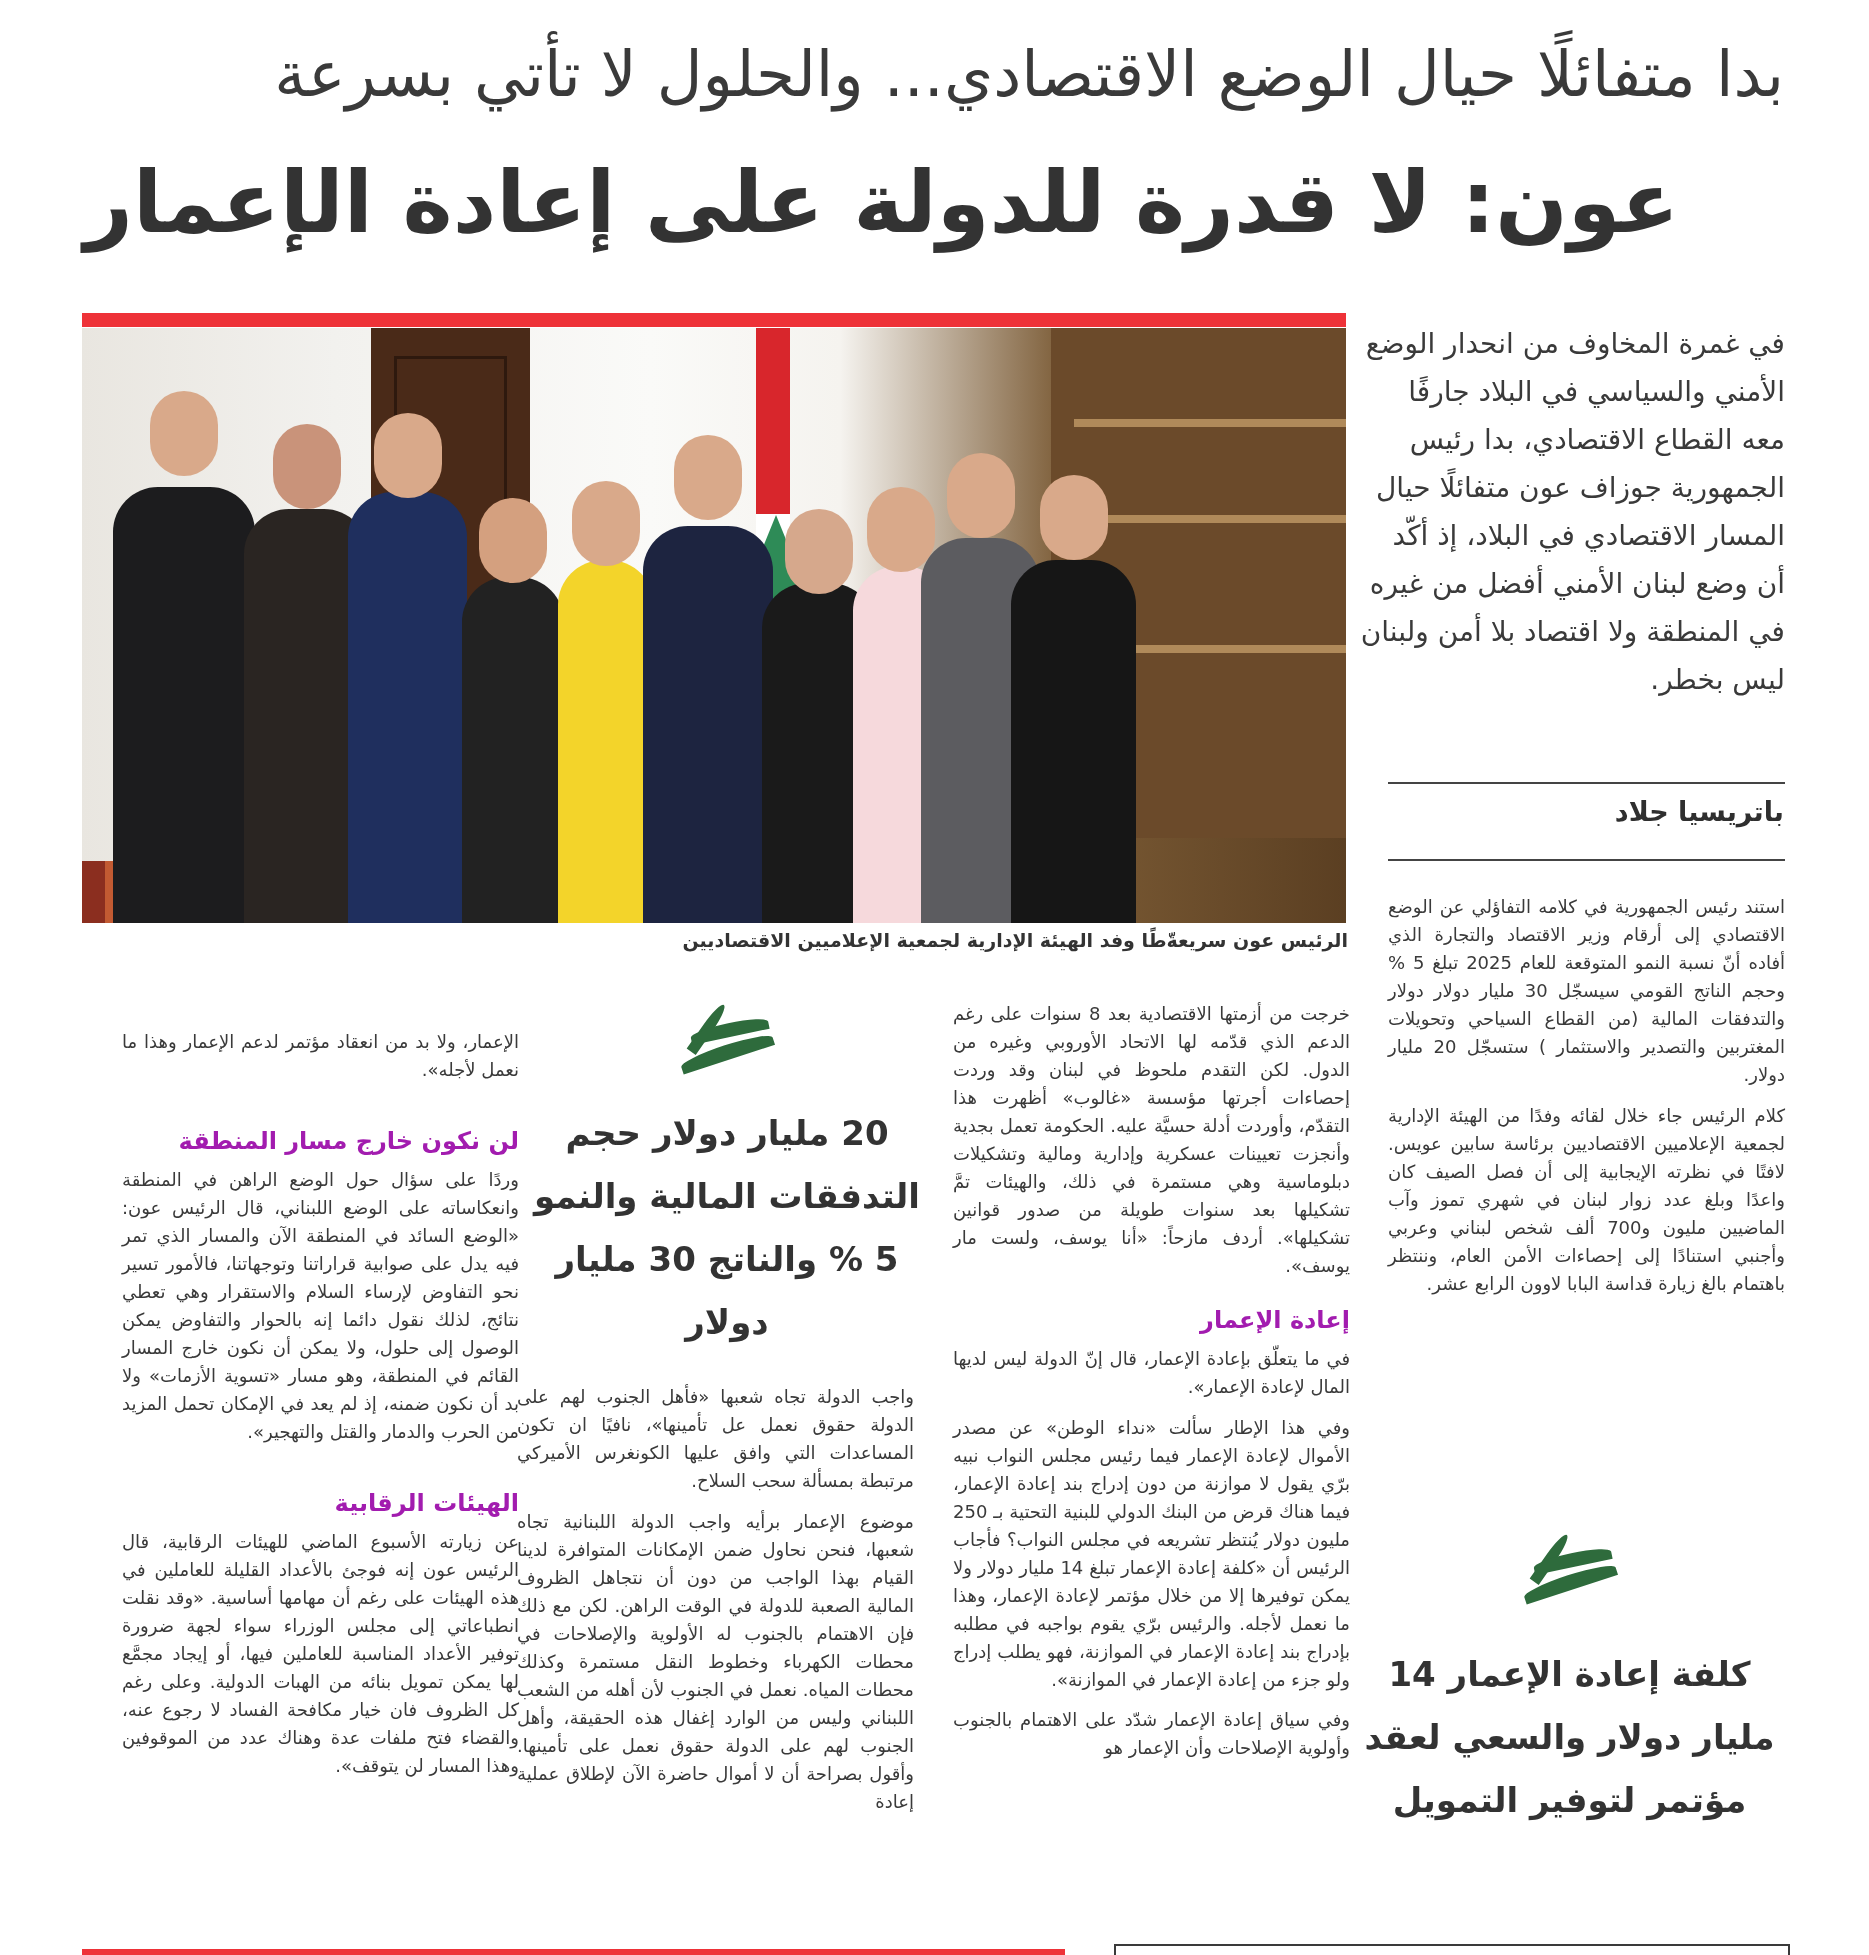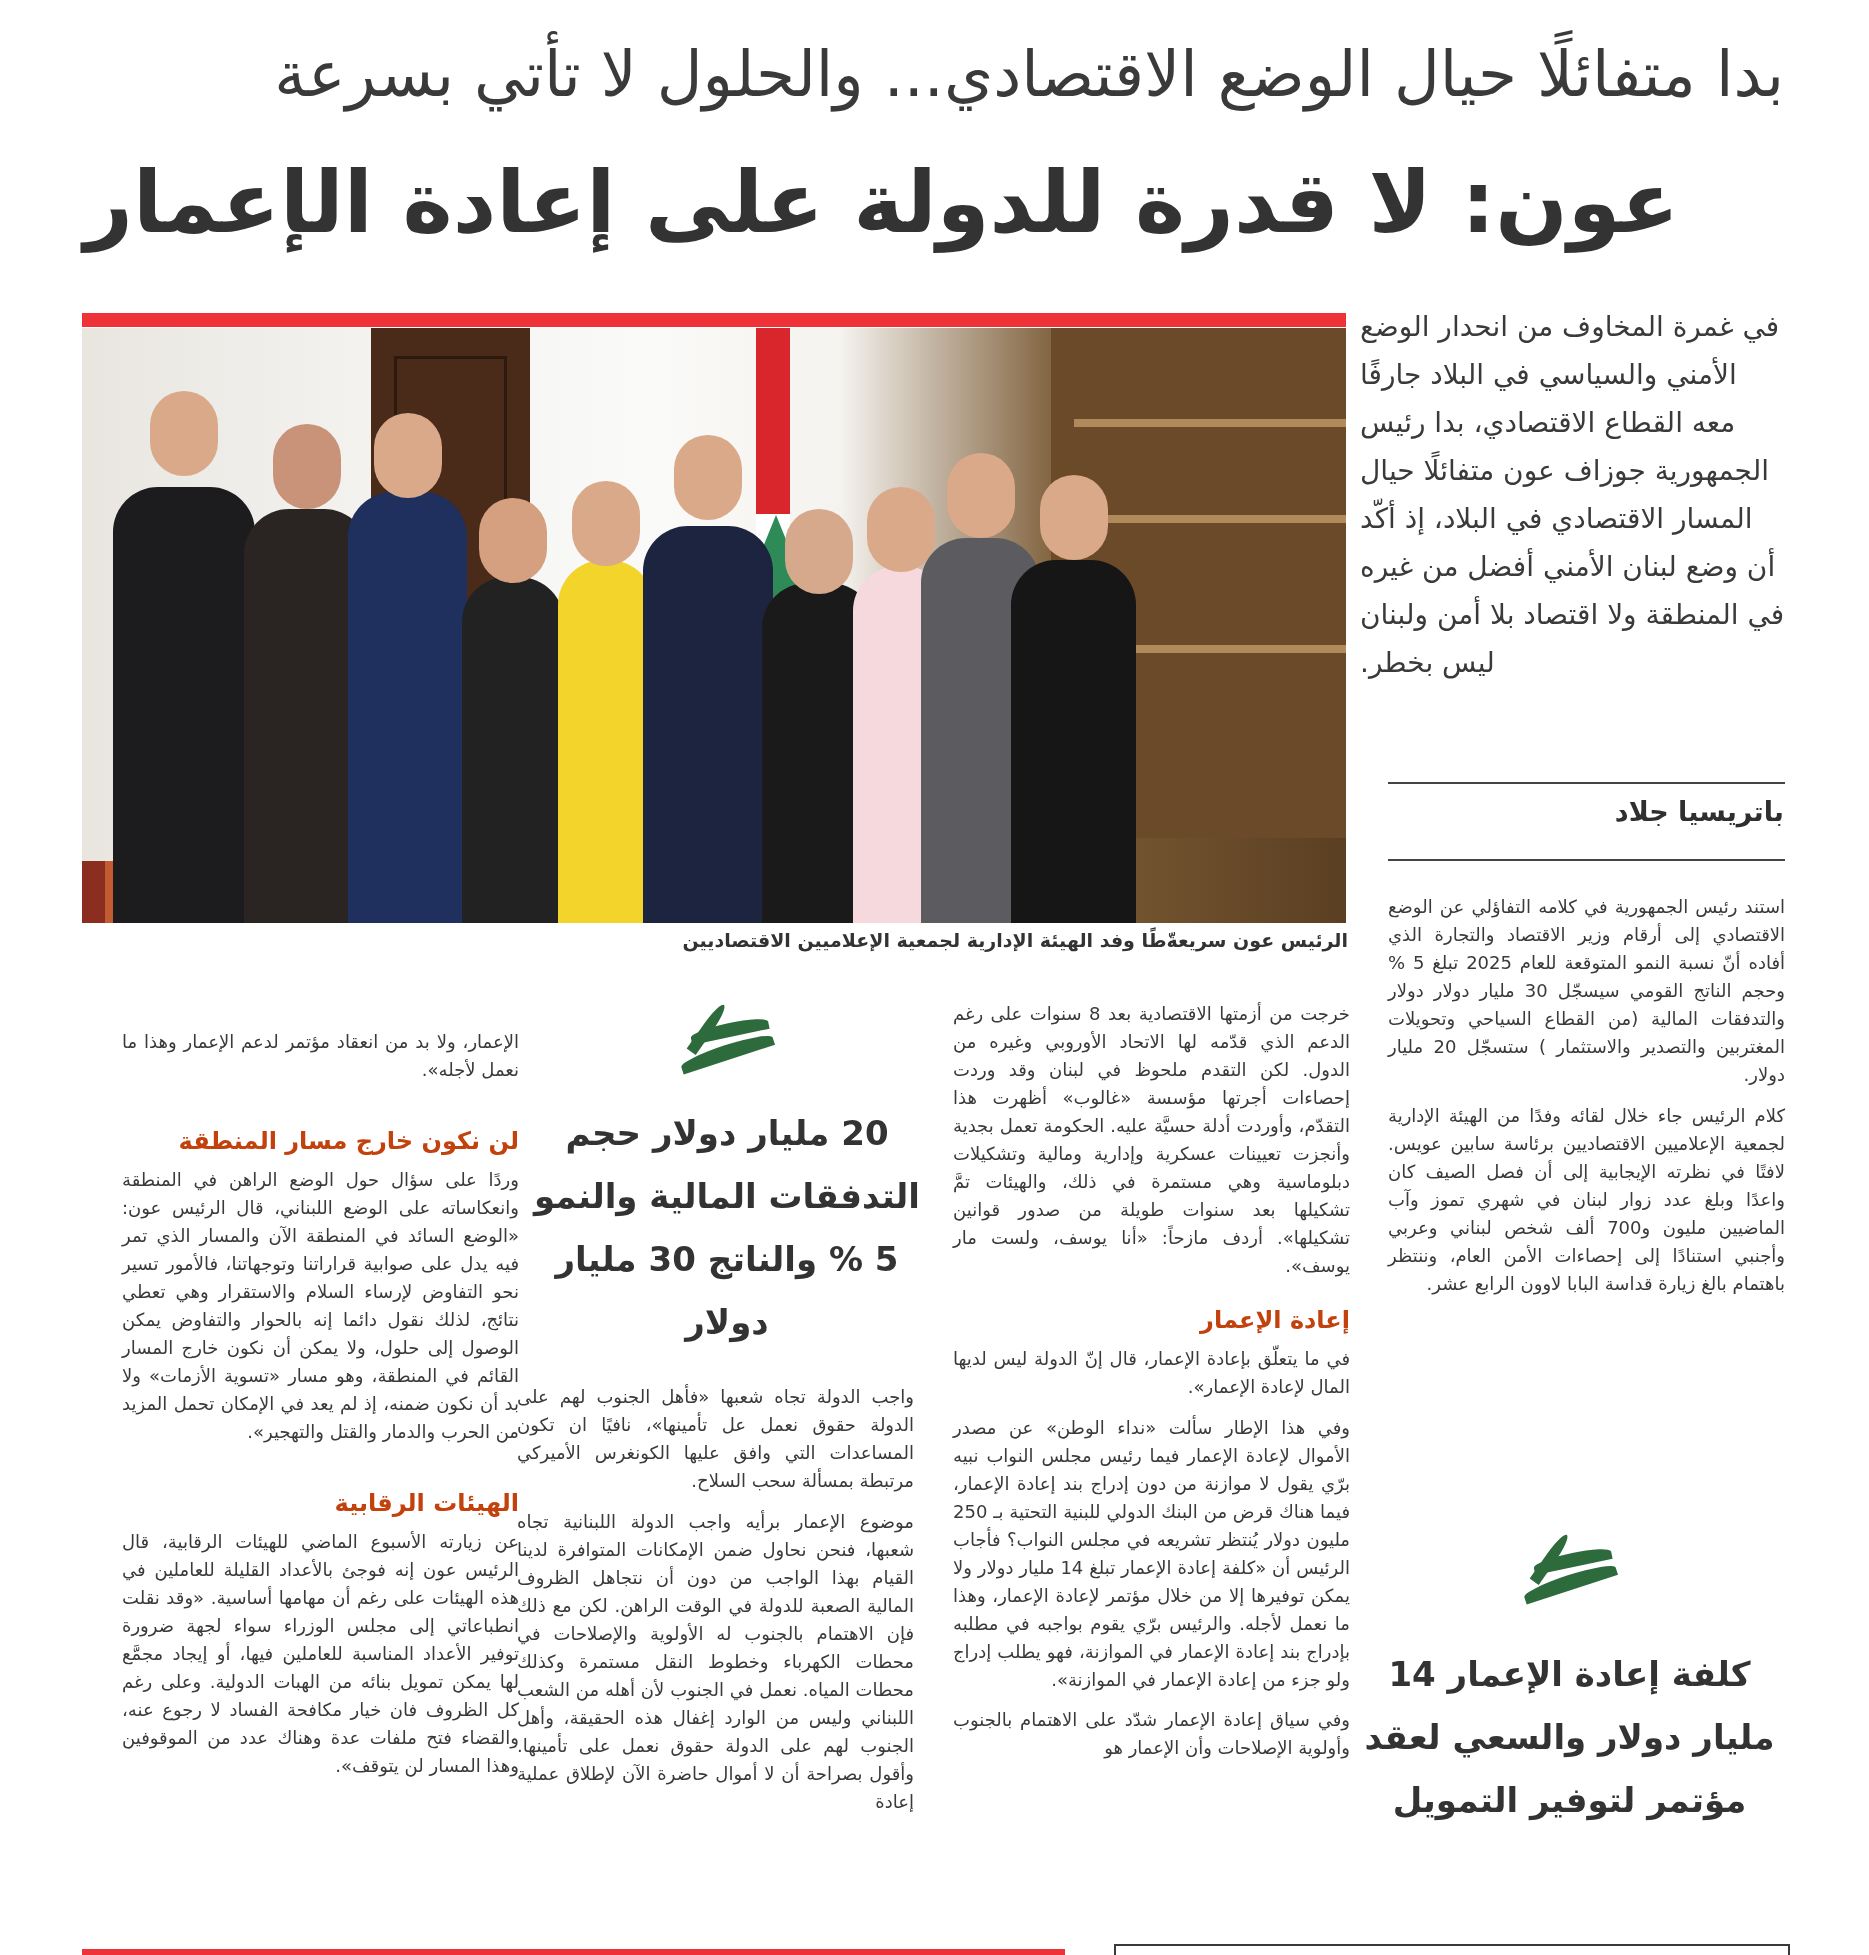--- a/index.html
+++ b/index.html
@@ -22,26 +22,26 @@
                    background:linear-gradient(180deg,#d8262c 0%,#d8262c 40%,#ffffff 40%,#ffffff 100%); }
     .photo .cedar { position:absolute; left:657px; top:187px; width:74px; height:91px;
                     background:#2e8b57; clip-path:polygon(50% 0,100% 100%,0 100%); }
     .photo .rug { position:absolute; left:0; bottom:0; width:850px; height:62px;
                   background:repeating-linear-gradient(90deg,#8b2e1f 0 23px,#c25a32 23px 40px,#2b2b3a 40px 51px); }
     .person { position:absolute; bottom:0; border-radius:45px 45px 0 0; }
     .person .head { position:absolute; left:50%; transform:translateX(-50%); top:-85px; width:68px; height:85px;
                     border-radius:34px; background:#d9a98a; }
     .caption { right:521px; top:923px; width:850px; text-align:right; font-size:19px; font-weight:bold;
                color:#333; line-height:34px; white-space:nowrap; }
-    .lead { right:84px; top:303px; width:425px; text-align:left; font-size:28px; line-height:48px; color:#3a3a3a; }
+    .lead { right:84px; top:320px; width:425px; text-align:right; font-size:28px; line-height:48px; color:#3a3a3a; }
     .rule { background:#444; height:2.3px; }
     .byline { right:85px; top:796px; width:397px; text-align:right; font-size:27px; font-weight:bold; color:#2f2f2f; }
     .col { text-align:justify; text-align-last:right; font-size:18px; line-height:28px; color:#3a3a3a; }
     .col p { margin:0 0 12.5px 0; }
-    .col h3 { margin:23px 0 8px 0; font-size:24px; font-weight:bold; text-align:right; color:#c2410c; line-height:34px; }
+    .col h3 { margin:23px 0 8px 0; font-size:24px; font-weight:bold; text-align:right; color:#a21caf; line-height:34px; }
     .pull { text-align:center; font-weight:bold; color:#333; }
     .pull .logo { width:96px; height:68px; margin:0 auto 45px auto; position:relative; }
     .pull .logo span { position:absolute; display:block; background:#2e6b3c; border-radius:50% 50% 0 0; }
     .pull .txt { font-size:34px; line-height:63px; }
     .box { border:2.3px solid #3a3a3a; border-bottom:none; height:23px; }
   </style>
 </head>
 <body>
 
 <div class="abs kicker">بدا متفائلًا حيال الوضع الاقتصادي... والحلول لا تأتي بسرعة</div>

